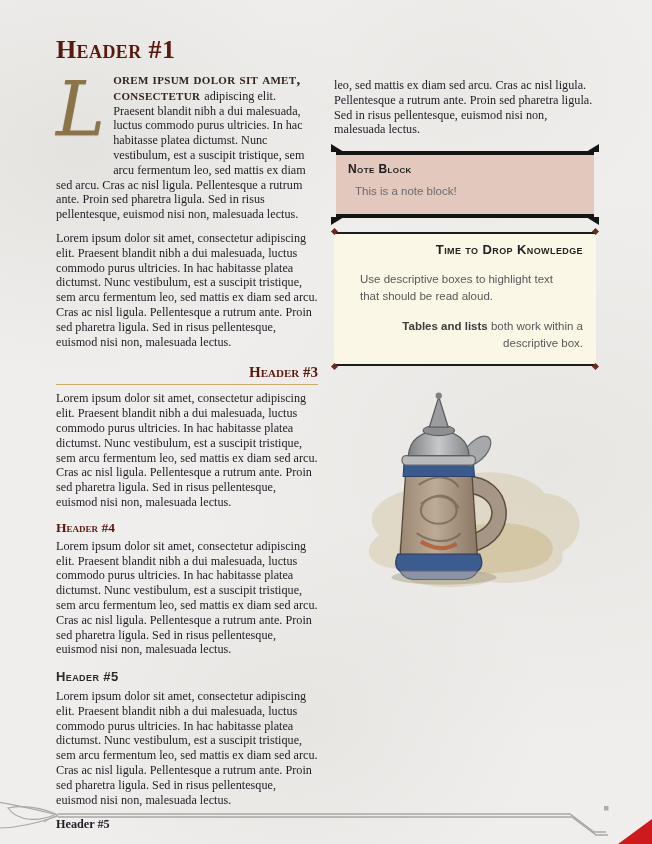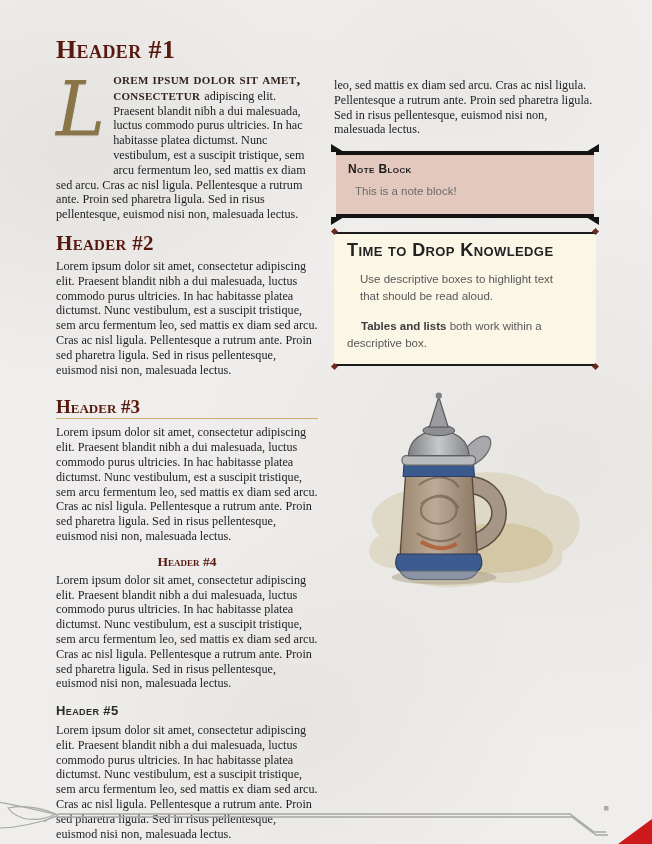--- a/index.html
+++ b/index.html
@@ -19,23 +19,23 @@
   .columns{
     display:flex;gap:16px;
     padding:36px 56px 0 56px;
     box-sizing:border-box;
   }
   .col{width:262px;}
   p{margin:0 0 9px 0;font-size:12.2px;line-height:14.8px;text-align:left;}
   h1,h2,h3,h4,h5,h6{margin:0;font-variant:small-caps;}
   h1{font-size:26px;line-height:28px;color:#58180d;font-weight:700;letter-spacing:.4px;margin-bottom:8px;}
   h2{font-size:21px;line-height:23px;color:#58180d;font-weight:700;letter-spacing:.3px;margin:10px 0 4px 0;}
-  h3{font-size:19px;line-height:19px;color:#58180d;font-weight:700;border-bottom:1.5px solid #c9ad6a;
-     padding-bottom:2px;margin:20px 0 6px 0;}
-  h4{font-size:13.5px;line-height:16px;color:#58180d;font-weight:700;margin:10px 0 3px 0;text-align:center;}
+  h3{font-size:15px;line-height:19px;color:#58180d;font-weight:700;border-bottom:1.5px solid #c9ad6a;
+     padding-bottom:2px;margin:14px 0 6px 0;text-align:right;}
+  h4{font-size:13.5px;line-height:16px;color:#58180d;font-weight:700;margin:10px 0 3px 0;}
   h5{font-size:13px;line-height:16px;color:#2a2a2a;font-weight:700;margin:12px 0 4px 0;
      font-family:"Liberation Sans", sans-serif;letter-spacing:.4px;}
   h6{font-size:12.2px;line-height:15px;color:#1e1d24;font-weight:700;font-variant:normal;margin:10px 0 0 0;}
   .dropcap{
     float:left;
     font-family:"DejaVu Serif", serif;
     font-style:italic;
     font-size:74px;line-height:70px;
     padding:2px 8px 22px 0;
     color:#8a7448;
@@ -67,23 +67,23 @@
     border-bottom:2px solid #1c1c1c;
     margin:14px 0 14px 0;
     padding:9px 13px 12px 13px;
     font-family:"Liberation Sans", sans-serif;
   }
   .descriptive .dot{
     position:absolute;width:5px;height:5px;background:#6b2c1e;transform:rotate(45deg);
   }
   .dot.tl{top:-5px;left:-2px;} .dot.tr{top:-5px;right:-2px;}
   .dot.bl{bottom:-5px;left:-2px;} .dot.br{bottom:-5px;right:-2px;}
-  .desc-title{font-variant:small-caps;font-weight:700;font-size:18px;color:#222;letter-spacing:.4px;margin:0 0 4px 0;}
+  .desc-title{font-variant:small-caps;font-weight:700;font-size:13px;color:#222;letter-spacing:.4px;margin:0 0 4px 0;text-align:right;}
   .desc-body{font-size:11.5px;line-height:17px;color:#58585a;margin:13px;}
-  .desc-indent{font-size:11.5px;line-height:17px;color:#58585a;margin:0;text-indent:14px;}
+  .desc-indent{font-size:11.5px;line-height:17px;color:#58585a;margin:0;text-indent:14px;text-align:right;}
   .desc-indent b{color:#3c3c3e;}
   
   .figure{margin:4px 0 0 0;text-align:center;}
   
   .footer-art{position:absolute;left:0;bottom:0;width:652px;height:46px;}
 </style>
 </head>
 <body>
 
 <div class="page">
@@ -95,21 +95,20 @@
       <section>
         <h1>Header #1</h1>
         <p>
           <span class="dropcap">L</span>
           <span class="lead-caps">orem ipsum dolor sit amet, consectetur </span>
           <span>adipiscing elit. Praesent blandit nibh a dui malesuada, luctus commodo purus ultricies. In hac habitasse platea dictumst. Nunc vestibulum, est a suscipit tristique, sem arcu fermentum leo, sed mattis ex diam sed arcu. Cras ac nisl ligula. Pellentesque a rutrum ante. Proin sed pharetra ligula. Sed in risus pellentesque, euismod nisi non, malesuada lectus.</span>
         </p>
       </section>
 
       <section>
-        <h2>Header #2</h2>
         <p>Lorem ipsum dolor sit amet, consectetur adipiscing elit. Praesent blandit nibh a dui malesuada, luctus commodo purus ultricies. In hac habitasse platea dictumst. Nunc vestibulum, est a suscipit tristique, sem arcu fermentum leo, sed mattis ex diam sed arcu. Cras ac nisl ligula. Pellentesque a rutrum ante. Proin sed pharetra ligula. Sed in risus pellentesque, euismod nisi non, malesuada lectus.</p>
       </section>
 
       <section>
         <h3>Header #3</h3>
         <p>Lorem ipsum dolor sit amet, consectetur adipiscing elit. Praesent blandit nibh a dui malesuada, luctus commodo purus ultricies. In hac habitasse platea dictumst. Nunc vestibulum, est a suscipit tristique, sem arcu fermentum leo, sed mattis ex diam sed arcu. Cras ac nisl ligula. Pellentesque a rutrum ante. Proin sed pharetra ligula. Sed in risus pellentesque, euismod nisi non, malesuada lectus.</p>
       </section>
 
       <section>
         <h4>Header #4</h4>

